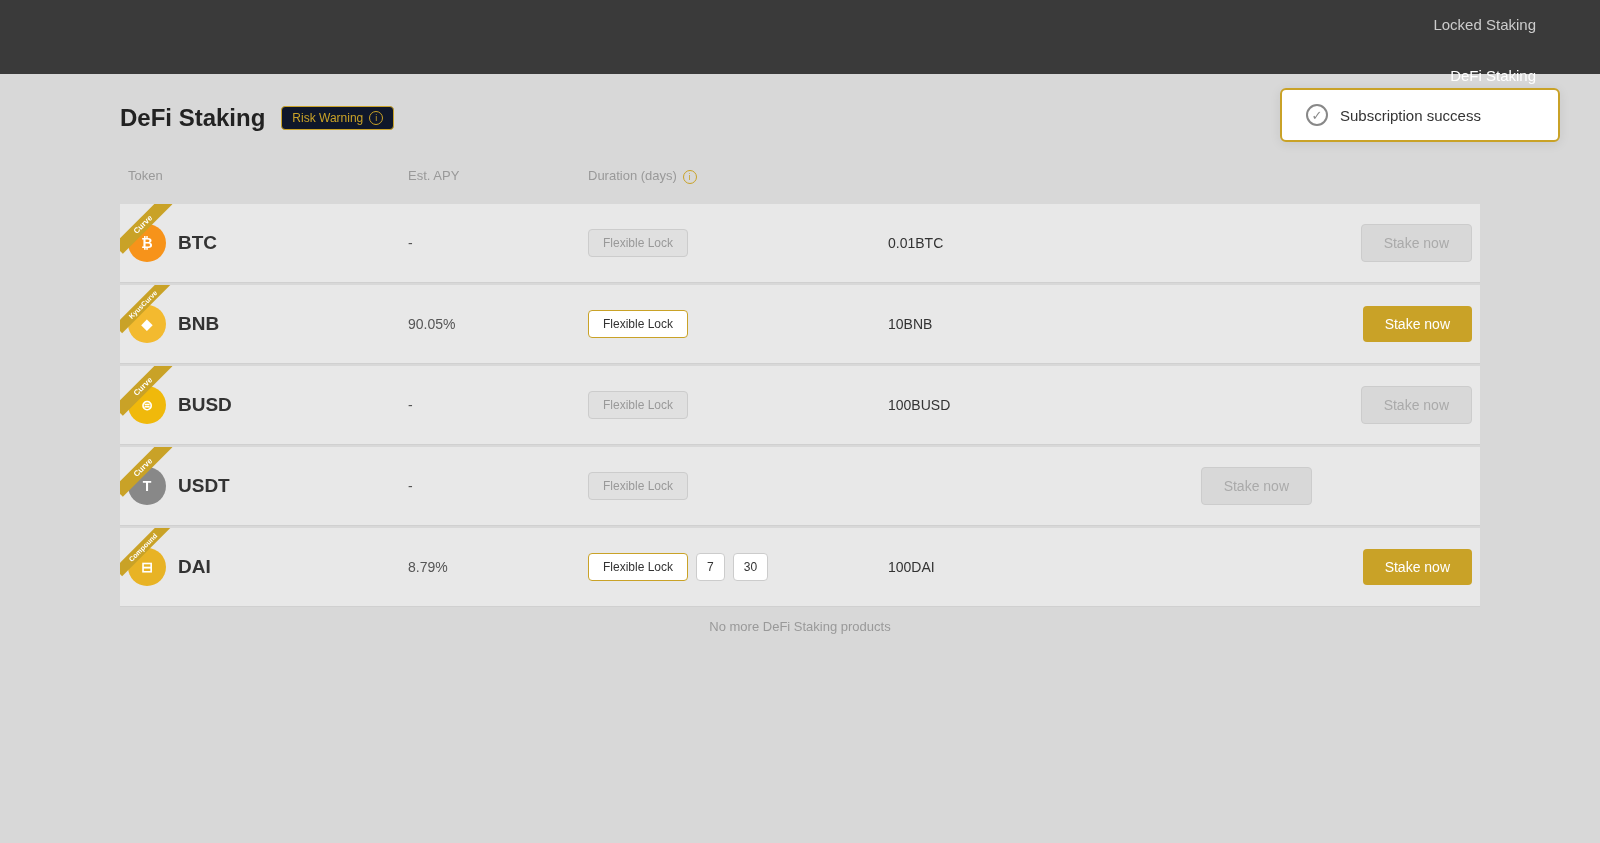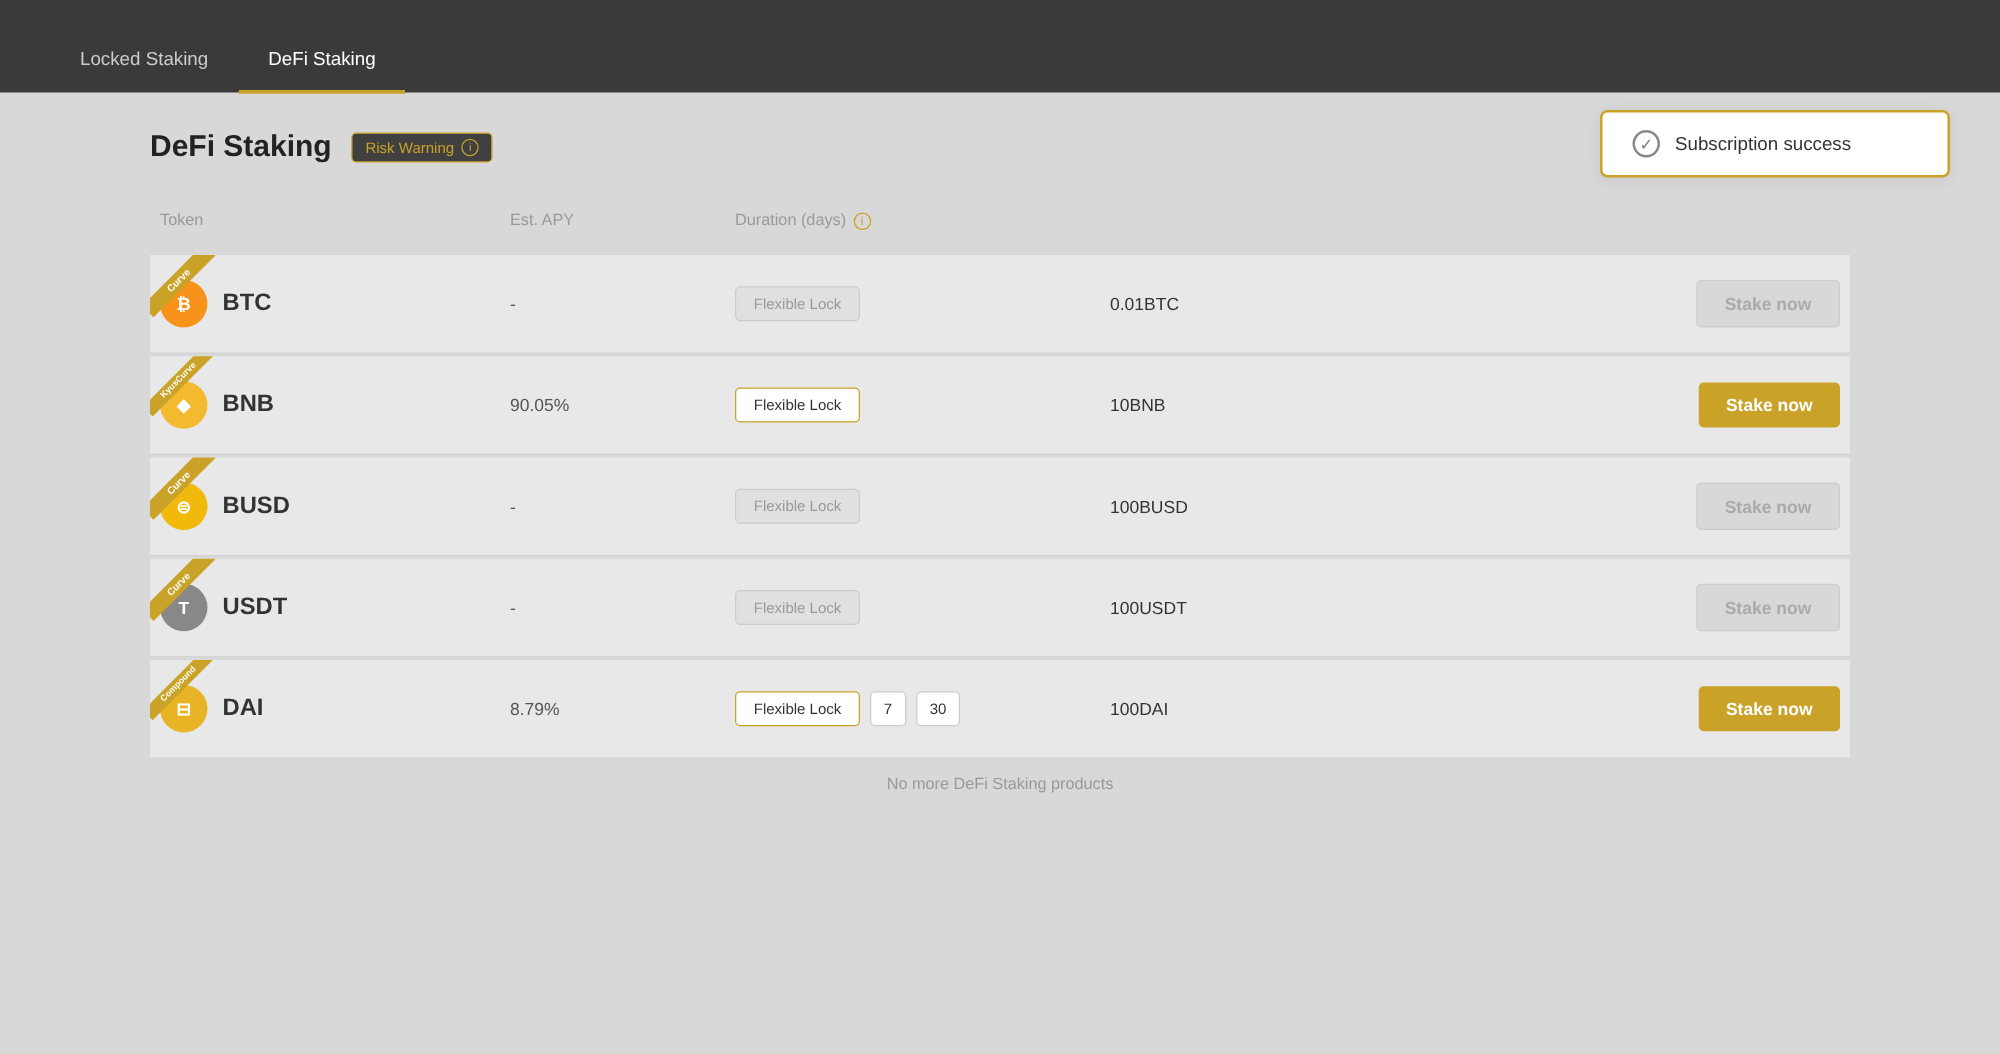--- a/index.html
+++ b/index.html
@@ -10,20 +10,21 @@
       color: #333;
     }
 
     
     .top-nav {
       background: #3a3a3a;
       display: flex;
       align-items: flex-end;
       padding: 0 40px;
       height: 74px;
+      flex-direction: column;
     }
     .nav-tab {
       padding: 16px 24px;
       font-size: 15px;
       color: #ccc;
       cursor: pointer;
       border-bottom: 3px solid transparent;
       margin-bottom: -1px;
     }
     .nav-tab.active {
@@ -43,21 +44,21 @@
       align-items: center;
       gap: 16px;
       margin-bottom: 28px;
     }
     .page-title {
       font-size: 24px;
       font-weight: 700;
       color: #222;
     }
     .risk-warning-badge {
-      background: #404040;
+      background: #0f172a;
       border: 1px solid #c9a227;
       color: #c9a227;
       font-size: 12px;
       padding: 4px 10px;
       border-radius: 4px;
       display: flex;
       align-items: center;
       gap: 4px;
       cursor: pointer;
     }
@@ -188,21 +189,21 @@
     .action-cell {
       padding: 0 8px;
       display: flex;
       justify-content: flex-end;
     }
 
     .stake-btn {
       padding: 10px 22px;
       border-radius: 4px;
       font-size: 14px;
-      font-weight: 700;
+      font-weight: 400;
       cursor: pointer;
       border: none;
     }
     .stake-btn.disabled {
       background: #d8d8d8;
       color: #aaa;
       border: 1px solid #ccc;
     }
     .stake-btn.active {
       background: #c9a227;
@@ -353,21 +354,20 @@
       <div class="ribbon">
         <div class="ribbon-text">Curve</div>
       </div>
       <div class="token-icon usdt">T</div>
       <span class="token-name">USDT</span>
     </div>
     <div class="apy-cell">-</div>
     <div class="duration-cell">
       <button class="flexible-lock-btn">Flexible Lock</button>
     </div>
-    <div class="min-amount-cell">100USDT</div>
     <div class="action-cell">
       <button class="stake-btn disabled">Stake now</button>
     </div>
   </div>
 
   <div class="token-row">
     <div class="token-cell">
       <div class="ribbon">
         <div class="ribbon-text" style="font-size:7px;">Compound</div>
       </div>

